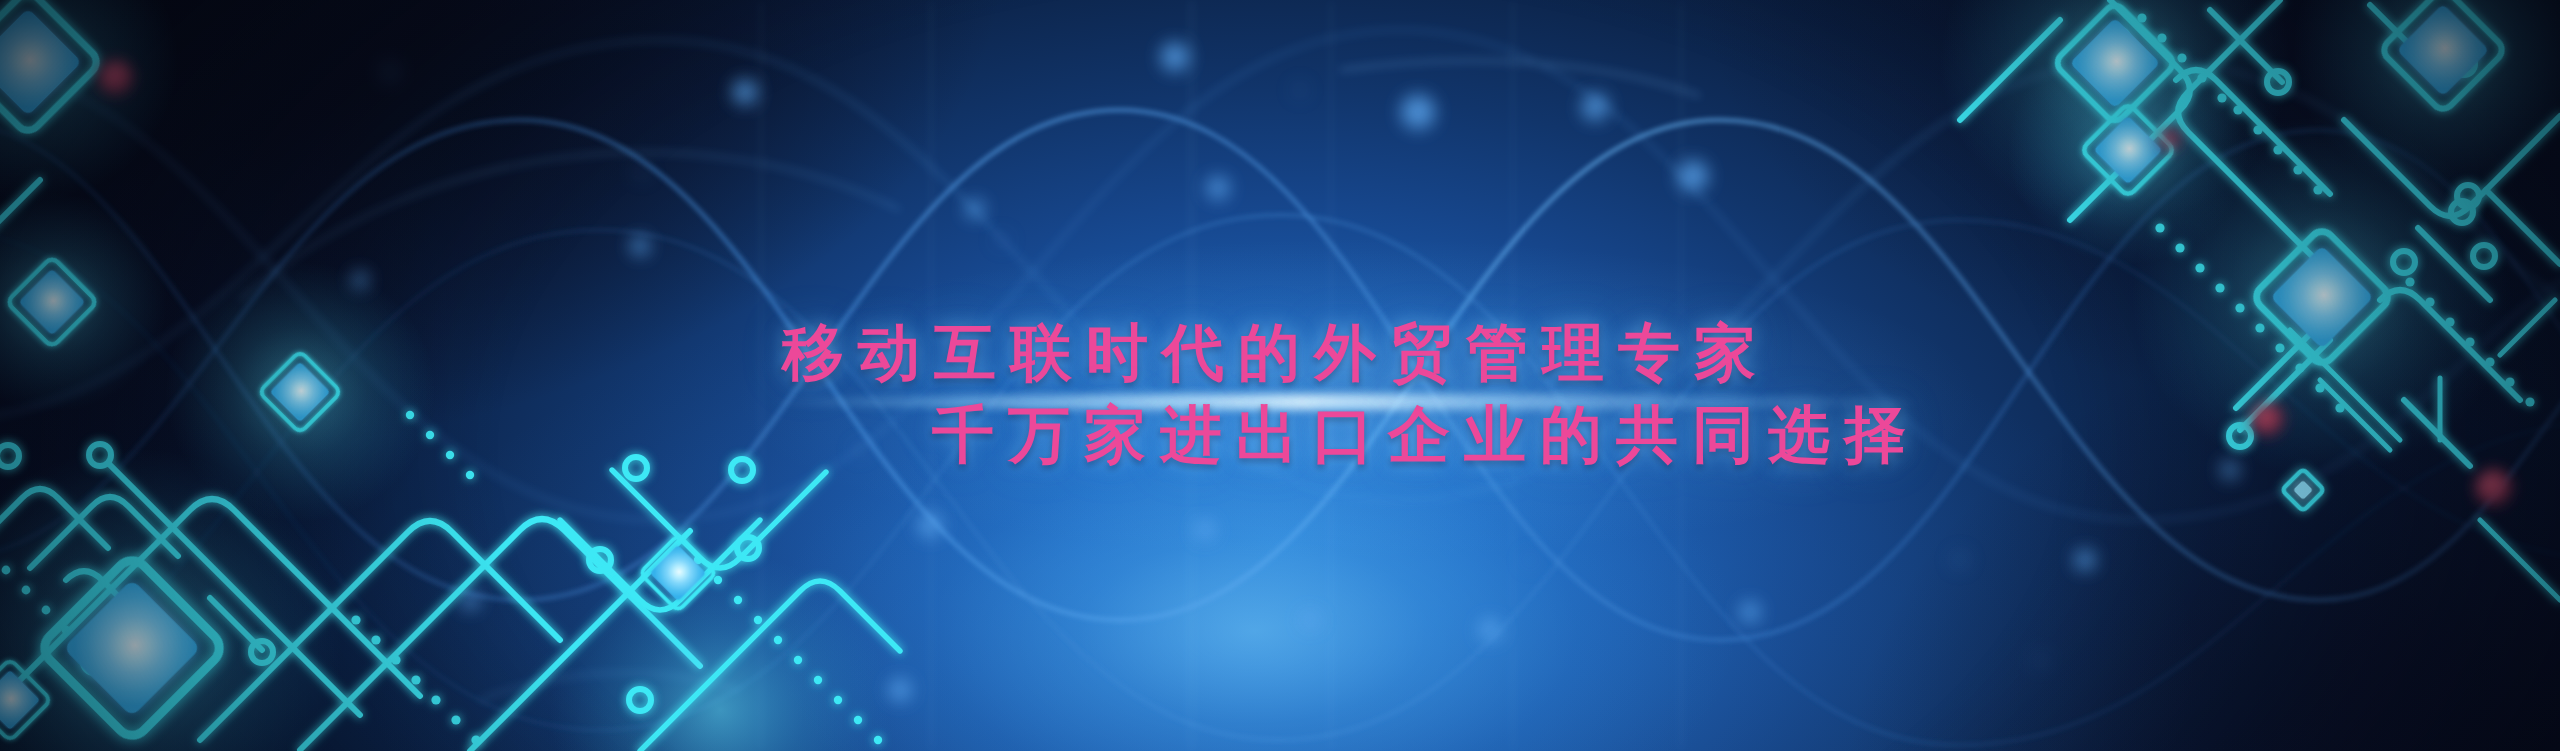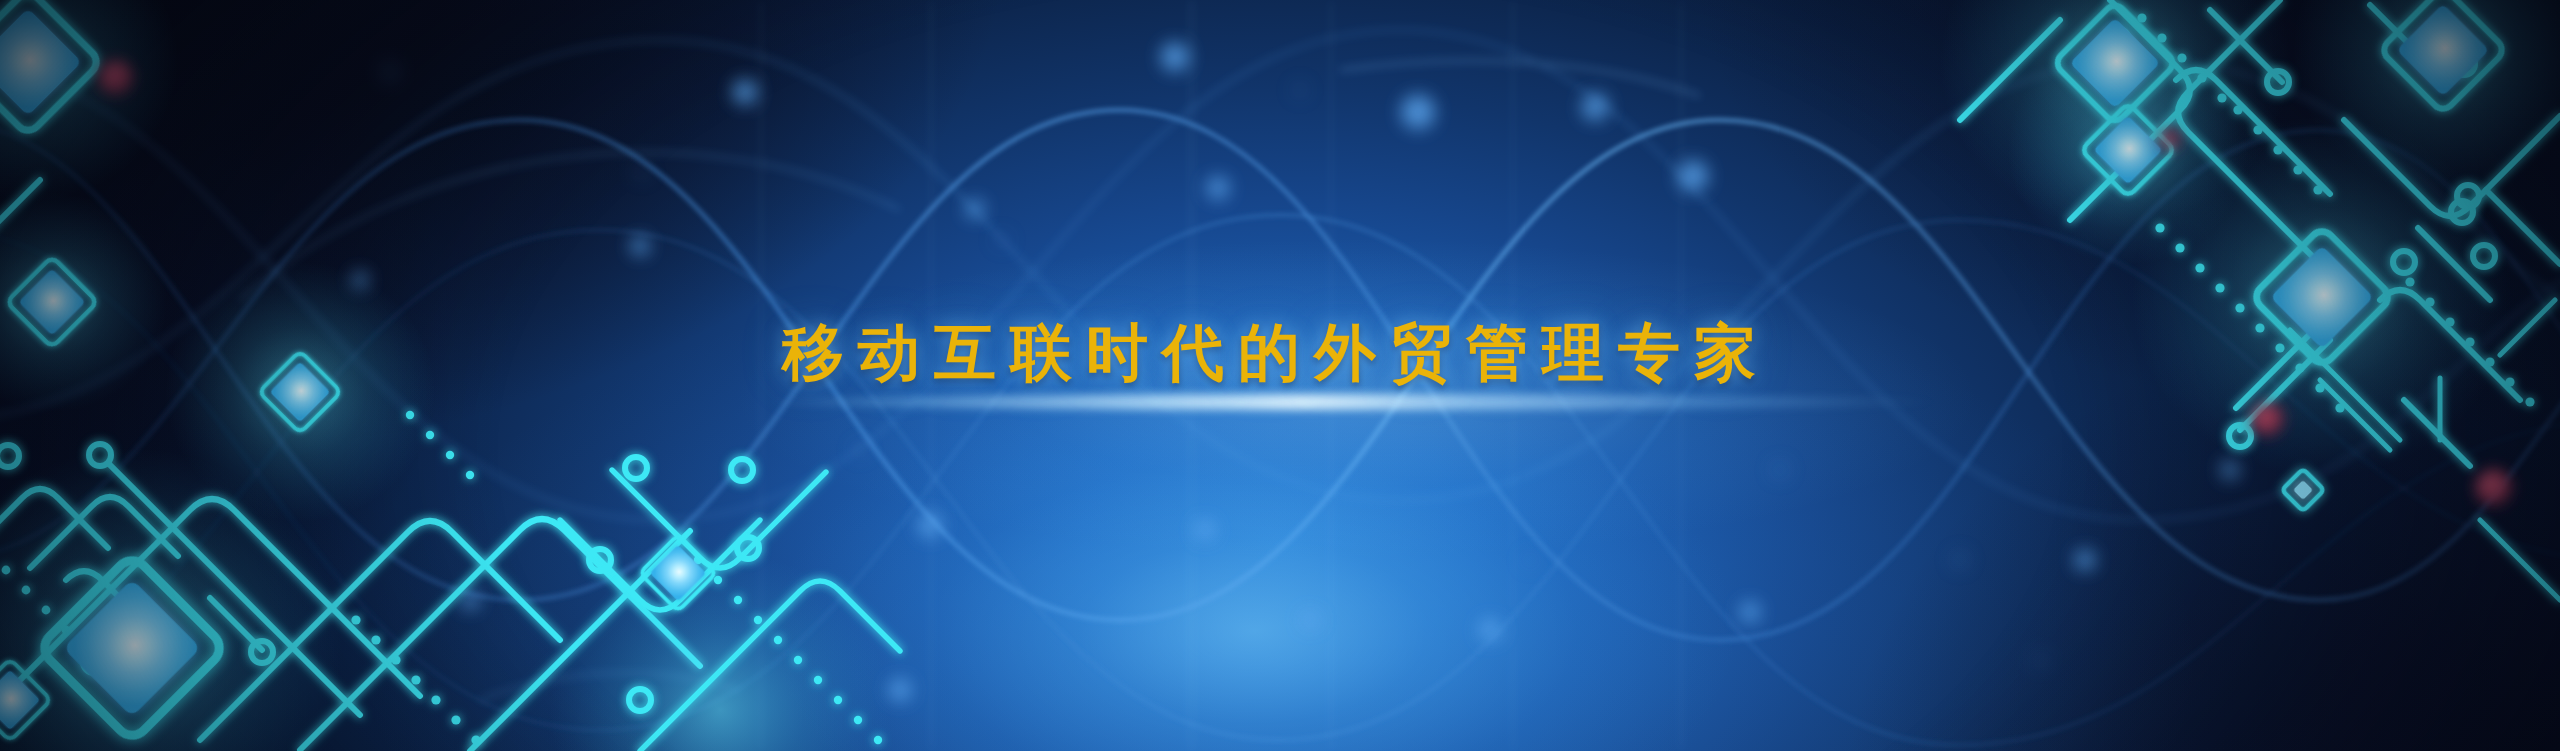--- a/index.html
+++ b/index.html
@@ -59,21 +59,21 @@
 
   
   .headline{
     position:absolute;
     left:0; top:312px;
     width:2560px;
     text-align:left;
     z-index:40;
   }
   .hl-line{
-    color:#eab308;
+    color:#ec4899;
     font-weight:700;
     font-size:62px;
     line-height:82px;
     letter-spacing:14px;
     white-space:nowrap;
     text-shadow:
       0 0 18px rgba(120,200,255,.55),
       0 0 42px rgba(70,160,240,.40),
       0 3px 6px rgba(4,16,44,.45);
   }
@@ -474,16 +474,17 @@
       <circle cx="2040" cy="660" r="4"></circle>
       <circle cx="1530" cy="560" r="4"></circle>
       <circle cx="860" cy="450" r="4"></circle>
     </g>
   </svg>
 
   <div class="text-streak"></div>
 
   <div class="headline">
     <div class="hl-line hl-line-1">移动互联时代的外贸管理专家</div>
+    <div class="hl-line hl-line-2">千万家进出口企业的共同选择</div>
   </div>
 
   <div class="bg-vignette"></div>
 </div>
 
 </body></html>

